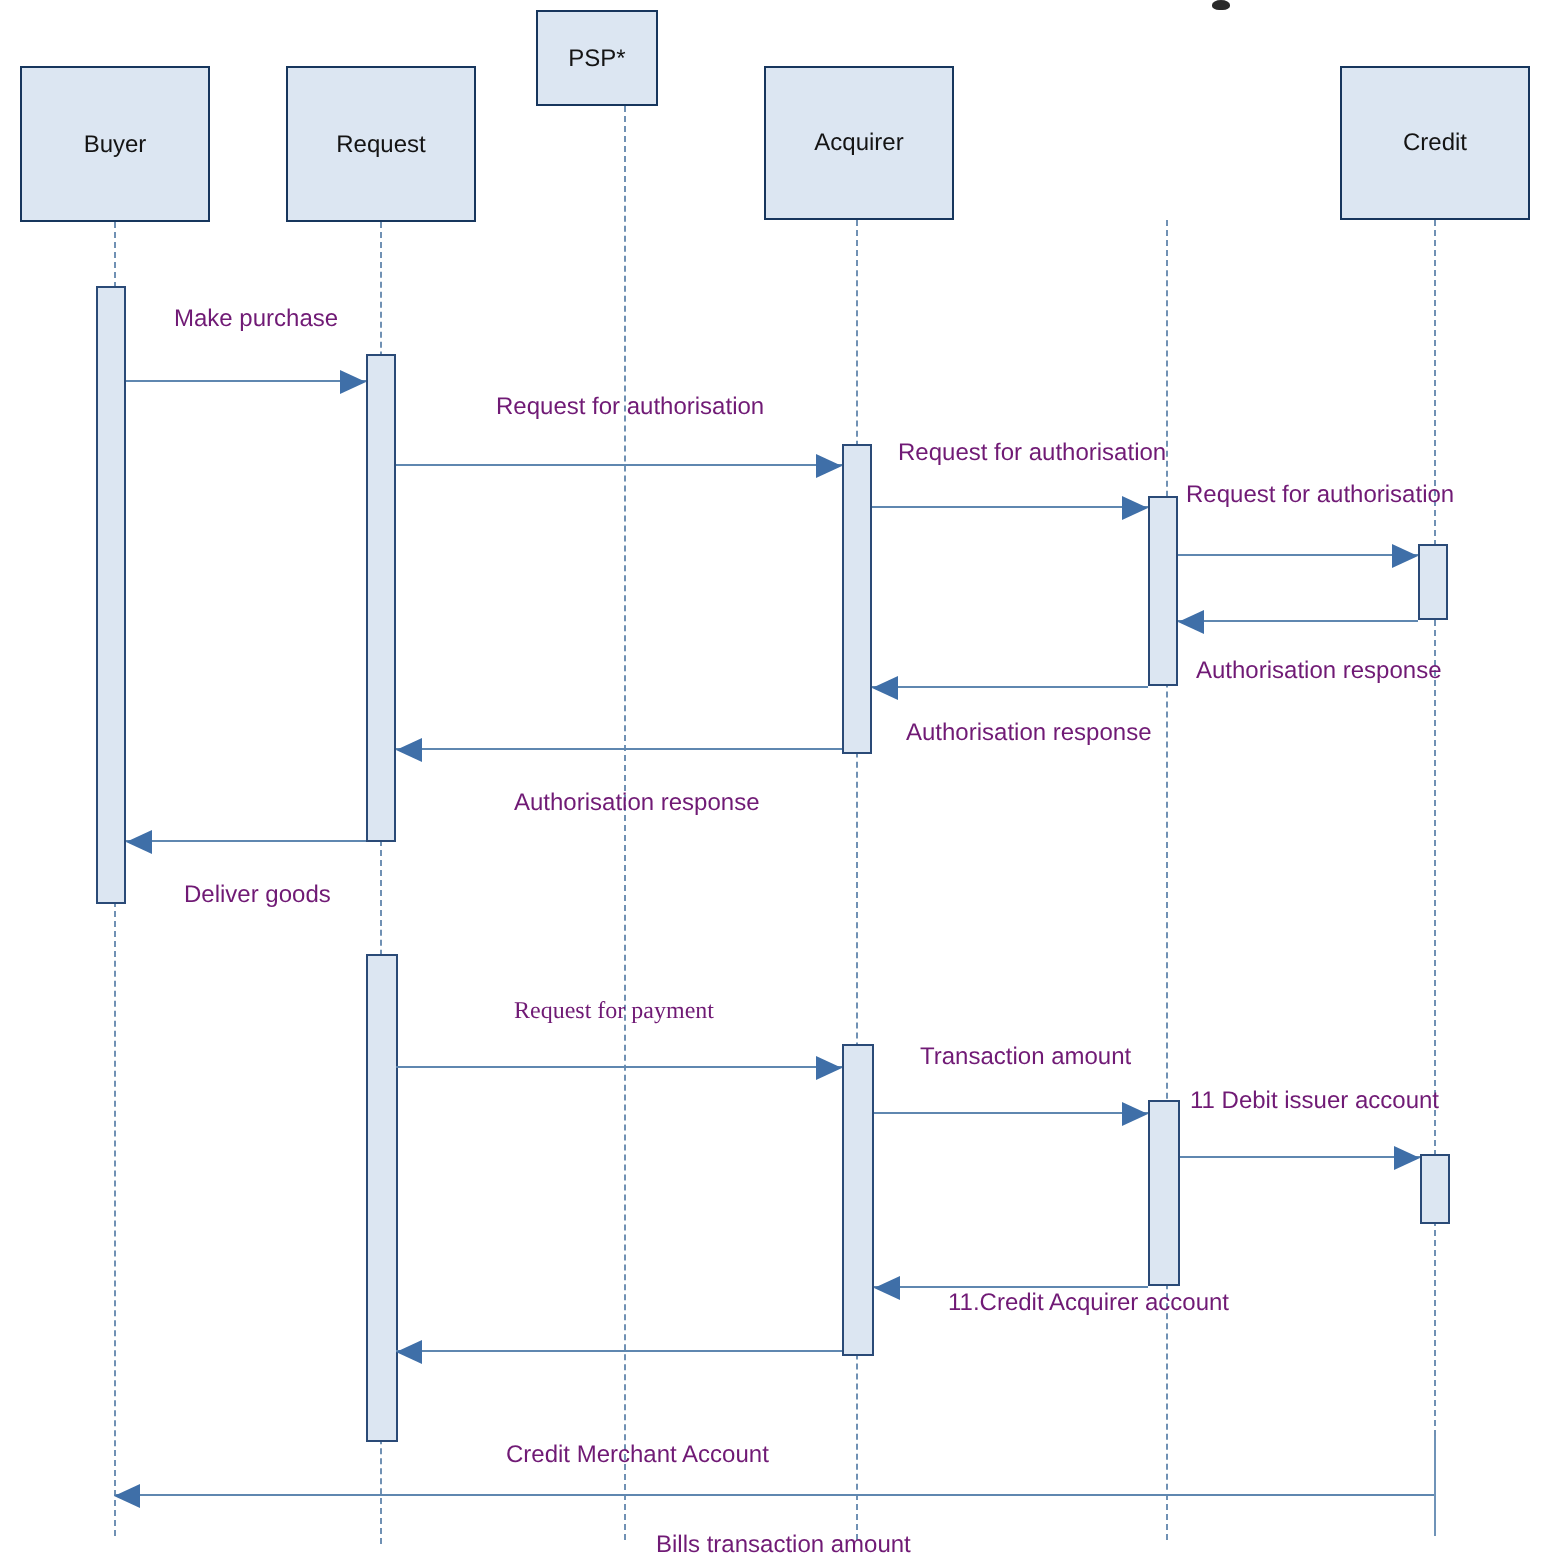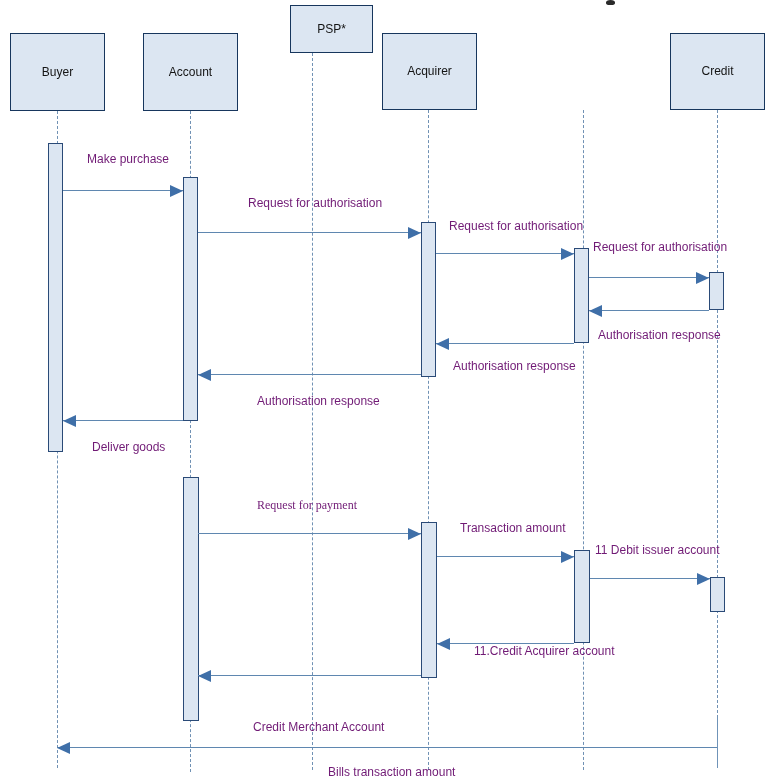--- a/index.html
+++ b/index.html
@@ -46,23 +46,23 @@
     <div class="lifeline" style="left: 190px; top: 111px; height: 661px;"></div>
     <div class="lifeline" style="left: 312px; top: 53px; height: 717px;"></div>
     <div class="lifeline" style="left: 428px; top: 110px; height: 660px;"></div>
     <div class="lifeline" style="left: 583px; top: 110px; height: 660px;"></div>
     <div class="lifeline" style="left: 717px; top: 110px; height: 608px;"></div>
     <div class="lifeline solid" style="left: 717px; top: 718px; height: 50px;"></div>
     <div class="actor-box" style="left: 10px; top: 33px; width: 95px; height: 78px;">
       <span>Buyer</span>
     </div>
     <div class="actor-box" style="left: 143px; top: 33px; width: 95px; height: 78px;">
-      <span>Account</span>
+      <span>Request</span>
     </div>
-    <div class="actor-box" style="left: 290px; top: 5px; width: 83px; height: 48px;">
+    <div class="actor-box" style="left: 268px; top: 5px; width: 61px; height: 48px;">
       <span>PSP*</span>
     </div>
     <div class="actor-box" style="left: 382px; top: 33px; width: 95px; height: 77px;">
       <span>Acquirer</span>
     </div>
     <div class="actor-box" style="left: 670px; top: 33px; width: 95px; height: 77px;">
       <span>Credit</span>
     </div>
     <div class="activation" style="left: 48px; top: 143px; width: 15px; height: 309px;"></div>
     <div class="activation" style="left: 183px; top: 177px; width: 15px; height: 244px;"></div>

